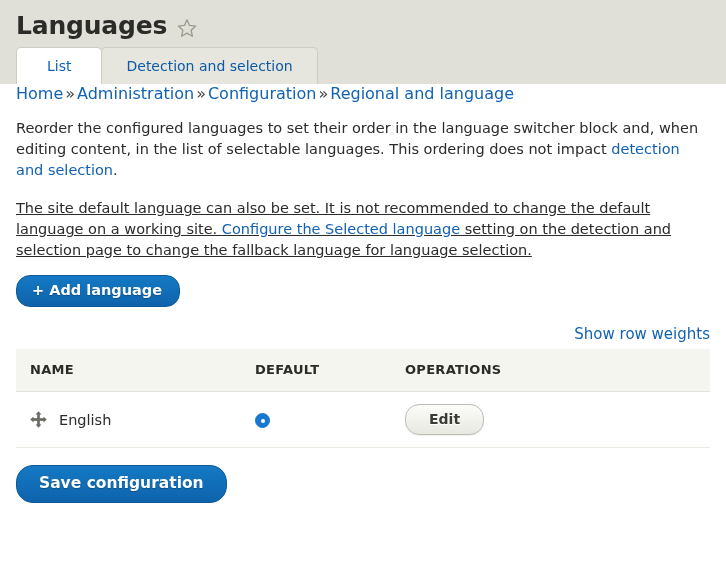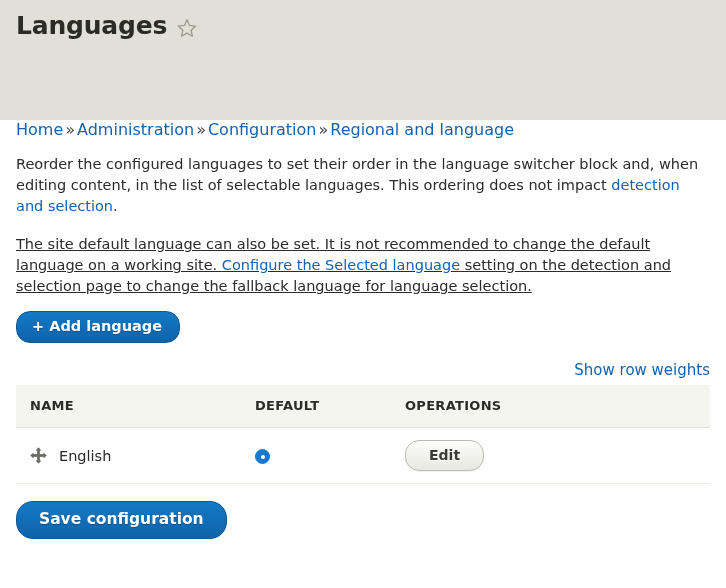--- a/index.html
+++ b/index.html
@@ -20,21 +20,21 @@
     width: 726px;
     height: 588px;
     background: #ffffff;
   }
 
   
   .header-band {
     background: #e0e0d8;
     padding: 0;
     position: relative;
-    height: 120px;
+    height: 84px;
     box-sizing: border-box;
   }
   .page-title-row {
     display: flex;
     align-items: center;
     padding: 12px 0 0 16px;
     gap: 9px;
   }
   .page-title {
     font-size: 25px;
@@ -258,20 +258,24 @@
   <div class="header-band">
     <div class="page-title-row">
       <div class="page-title">Languages</div>
       <span class="star-icon">
         <svg viewBox="0 0 24 24" width="22" height="22">
           <polygon points="12,3 14.8,9.2 21.5,9.9 16.5,14.4 17.9,21 12,17.6 6.1,21 7.5,14.4 2.5,9.9 9.2,9.2" fill="none" stroke="#9a9a8c" stroke-width="1.4" stroke-linejoin="round"></polygon>
         </svg>
       </span>
     </div>
 
+    <div class="tabs">
+      <div class="tab active">List</div>
+      <div class="tab">Detection and selection</div>
+    </div>
   </div>
 
   <div class="content">
 
     <div class="breadcrumb">
       <a href="#">Home</a><span class="sep">»</span><a href="#">Administration</a><span class="sep">»</span><a href="#">Configuration</a><span class="sep">»</span><a href="#">Regional and language</a>
     </div>
 
     <p class="intro"><span>Reorder the configured languages to set their order in the language switcher block and, when editing content, in the list of selectable languages. This ordering does not impact </span><a class="inline" href="#">detection and selection</a><span>.</span></p>
 

